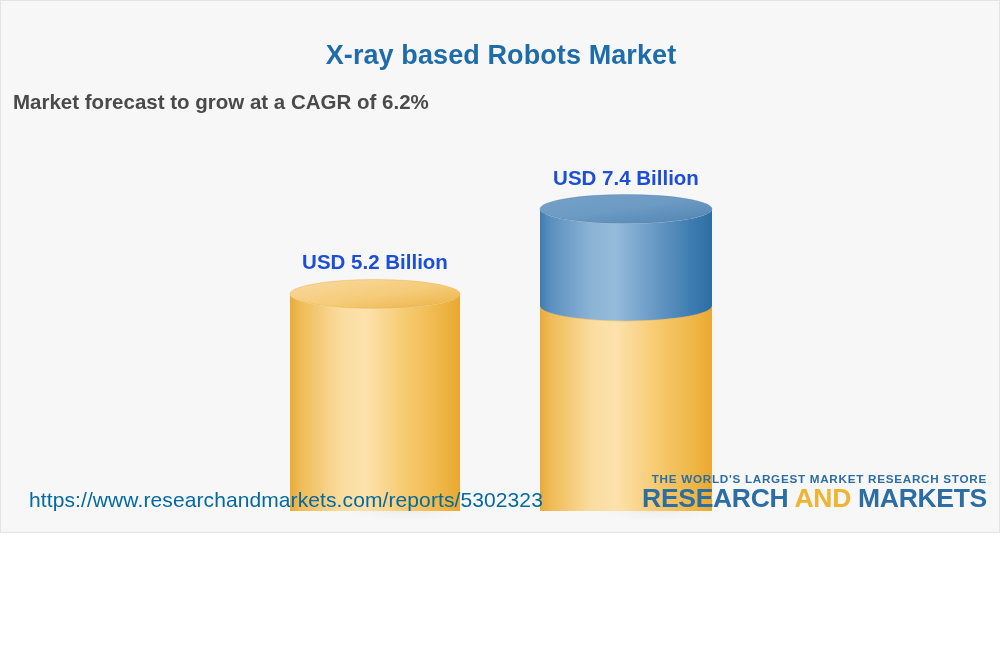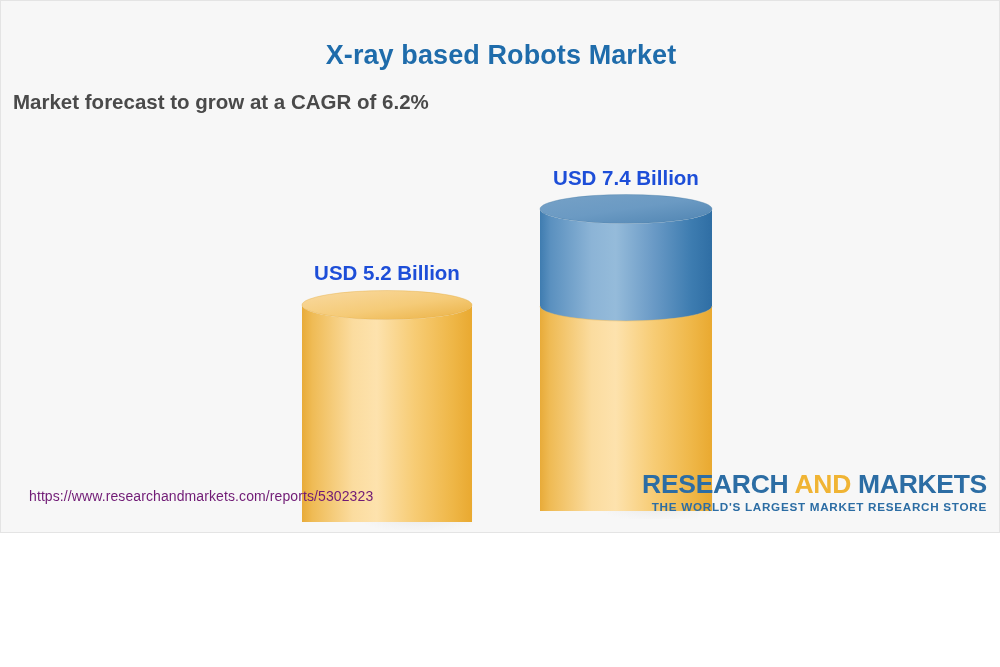--- a/index.html
+++ b/index.html
@@ -52,21 +52,21 @@
     left: 0;
     top: 0;
     width: 1000px;
     height: 600px;
   }
   .bar-group {
     position: absolute;
     top: 0;
     height: 600px;
   }
-  #bar-group-0 { left: 300px; width: 172px; margin-top: 11px; }
+  #bar-group-0 { left: 288px; width: 172px; }
   #bar-group-1 { left: 538px; width: 174px; }
 
   .value-label {
     position: absolute;
     width: 100%;
     text-align: center;
     font-size: 20.5px;
     font-weight: bold;
     color: #1d4ed8;
   }
@@ -94,22 +94,22 @@
     position: absolute;
     left: 0;
     bottom: 0;
     width: 1000px;
     height: 67px;
   }
   #source-url {
     position: absolute;
     left: 28px;
     top: 23px;
-    font-size: 14px;
-    color: #701a75;
+    font-size: 21px;
+    color: #0369a1;
     letter-spacing: 0.1px;
   }
   #brand-logo {
     position: absolute;
     right: 14px;
     top: 6px;
     text-align: right;
   }
   #brand-name {
     font-size: 26.5px;
@@ -228,18 +228,18 @@
         <ellipse cx="87" cy="15" rx="86" ry="14.5" fill="none" stroke="#43789f" stroke-opacity="0.4" stroke-width="0.8"></ellipse>
       </svg>
 
     </div>
 
   </div>
 
   <div id="footer">
     <div id="source-url">https://www.researchandmarkets.com/reports/5302323</div>
     <div id="brand-logo">
+      <div id="brand-tagline">THE WORLD'S LARGEST MARKET RESEARCH STORE</div>
       <div id="brand-name"><span class="brand-w1">RESEARCH</span> <span class="brand-w2">AND</span> <span class="brand-w3">MARKETS</span></div>
-      <div id="brand-tagline">THE WORLD'S LARGEST MARKET RESEARCH STORE</div>
     </div>
   </div>
 
 </div>
 
 </body></html>

